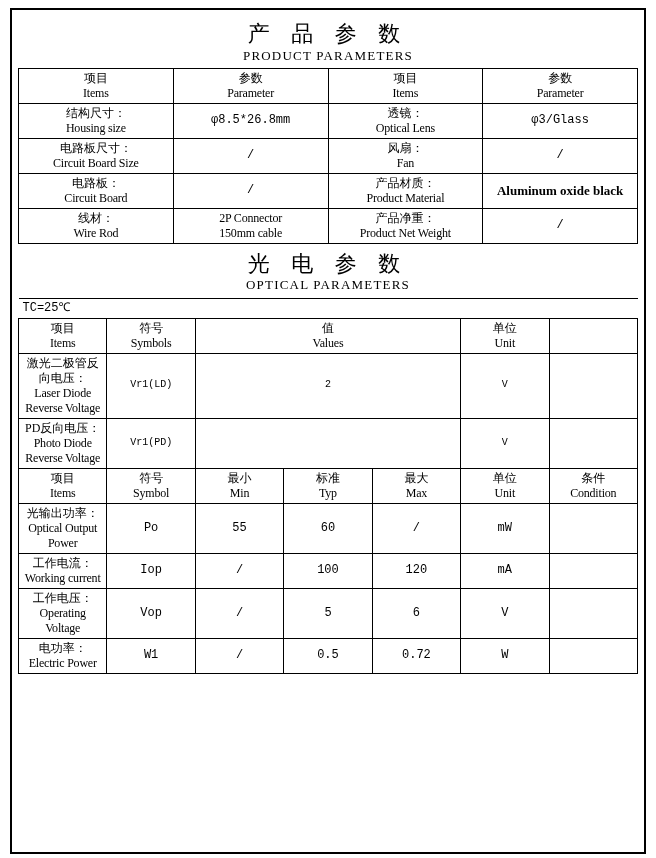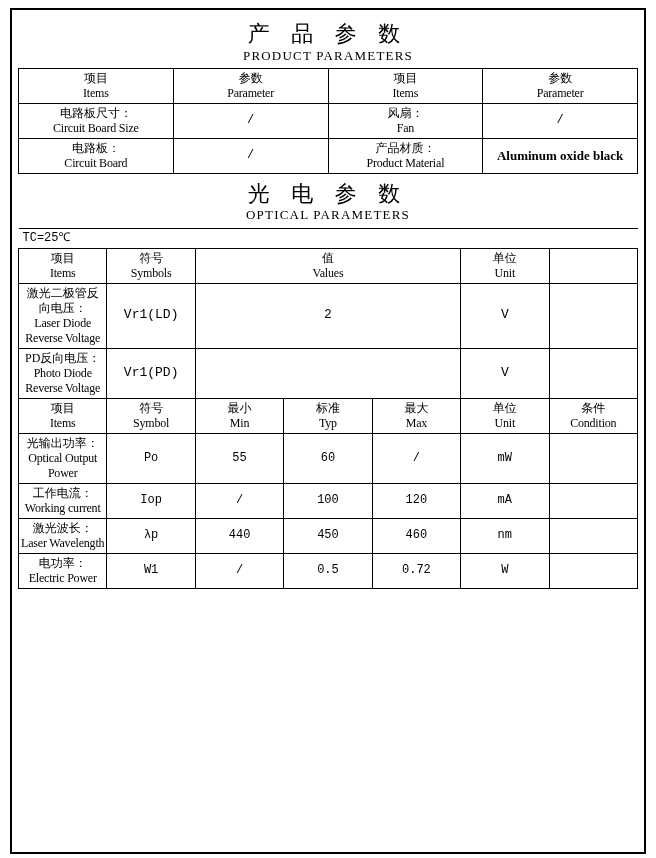--- a/index.html
+++ b/index.html
@@ -62,21 +62,21 @@
     font-size: 12px;
     font-family: Liberation Serif, serif;
     letter-spacing: -0.2px;
   }
   .mono {
     font-family: "Liberation Mono", monospace;
     font-size: 12px;
   }
   .mono-sm {
     font-family: "Liberation Mono", monospace;
-    font-size: 13px;
+    font-size: 10px;
   }
   .serif-val {
     font-family: "Liberation Serif", serif;
     font-size: 13px;
     font-weight: bold;
   }
   .tc-row td {
     border: 1px solid #000;
     text-align: left;
     font-family: "Liberation Mono", monospace;
@@ -111,20 +111,32 @@
         <td style="width:26%" class="two-line">
           <span class="cn">项目</span>
           <span class="en">Items</span>
         </td>
         <td style="width:26%" class="two-line">
           <span class="cn">参数</span>
           <span class="en">Parameter</span>
         </td>
       </tr>
 
+      <tr>
+        <td class="two-line">
+          <span class="cn">结构尺寸：</span>
+          <span class="en">Housing size</span>
+        </td>
+        <td class="mono">φ8.5*26.8mm</td>
+        <td class="two-line">
+          <span class="cn">透镜：</span>
+          <span class="en">Optical Lens</span>
+        </td>
+        <td class="mono">φ3/Glass</td>
+      </tr>
 
       <tr>
         <td class="two-line">
           <span class="cn">电路板尺寸：</span>
           <span class="en">Circuit Board Size</span>
         </td>
         <td class="mono">/</td>
         <td class="two-line">
           <span class="cn">风扇：</span>
           <span class="en">Fan</span>
@@ -138,20 +150,35 @@
           <span class="en">Circuit Board</span>
         </td>
         <td class="mono">/</td>
         <td class="two-line">
           <span class="cn">产品材质：</span>
           <span class="en">Product Material</span>
         </td>
         <td class="serif-val">Aluminum oxide black</td>
       </tr>
 
+      <tr>
+        <td class="two-line">
+          <span class="cn">线材：</span>
+          <span class="en">Wire Rod</span>
+        </td>
+        <td class="two-line">
+          <span class="en">2P Connector</span>
+          <span class="en">150mm cable</span>
+        </td>
+        <td class="two-line">
+          <span class="cn">产品净重：</span>
+          <span class="en">Product Net Weight</span>
+        </td>
+        <td class="mono">/</td>
+      </tr>
     </tbody>
       </table>
 
     <table>
       <tbody>
           <tr>
         <td colspan="7" style="border-left:none;border-right:none;border-top:none;padding:0;">
           <div class="title-cn">光 电 参 数</div>
           <div class="title-en">OPTICAL  PARAMETERS</div>
         </td>
@@ -252,33 +279,33 @@
           <span class="en">Working current</span>
         </td>
         <td class="mono">Iop</td>
         <td class="mono">/</td>
         <td class="mono">100</td>
         <td class="mono">120</td>
         <td class="mono">mA</td>
         <td></td>
       </tr>
 
-
-      <tr>
-        <td class="two-line">
-          <span class="cn">激光波长：</span>
-          <span class="en">Laser Wavelength</span>
-        </td>
-        <td class="mono">λp</td>
-        <td class="mono">440</td>
-        <td class="mono">450</td>
-        <td class="mono">460</td>
-        <td class="mono">nm</td>
-        <td></td>
-      </tr>
+      <tr>
+        <td class="two-line">
+          <span class="cn">工作电压：</span>
+          <span class="en">Operating Voltage</span>
+        </td>
+        <td class="mono">Vop</td>
+        <td class="mono">/</td>
+        <td class="mono">5</td>
+        <td class="mono">6</td>
+        <td class="mono">V</td>
+        <td></td>
+      </tr>
+
 
       <tr>
         <td class="two-line">
           <span class="cn">电功率：</span>
           <span class="en">Electric Power</span>
         </td>
         <td class="mono">W1</td>
         <td class="mono">/</td>
         <td class="mono">0.5</td>
         <td class="mono">0.72</td>

